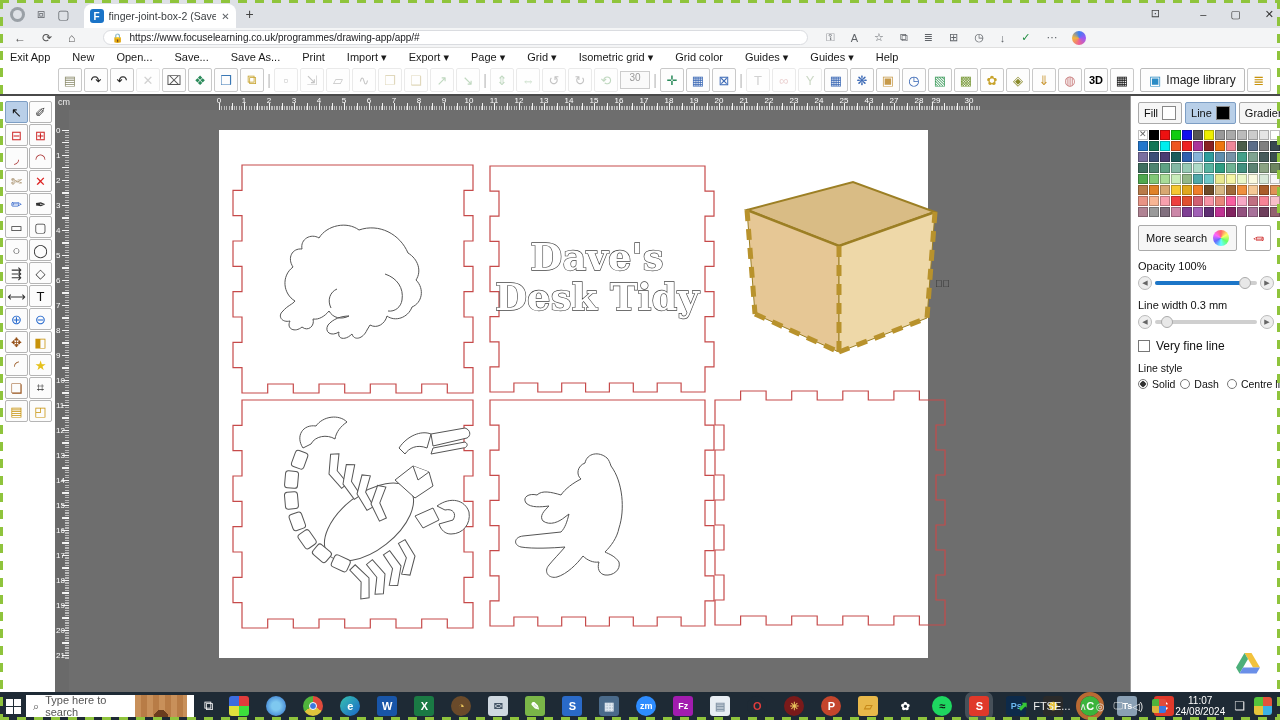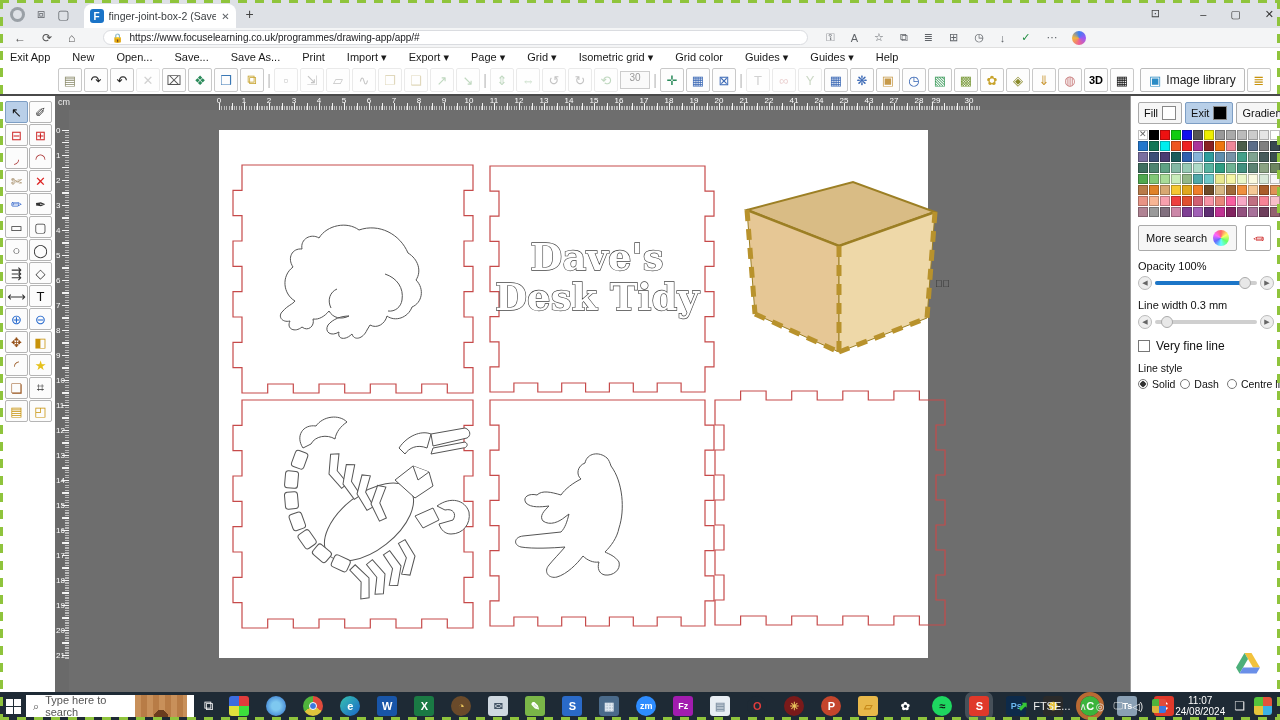--- a/index.html
+++ b/index.html
@@ -256,21 +256,21 @@
         <span style="left: 325px;">13</span>
         <span style="left: 350px;">14</span>
         <span style="left: 375px;">15</span>
         <span style="left: 400px;">16</span>
         <span style="left: 425px;">17</span>
         <span style="left: 450px;">18</span>
         <span style="left: 475px;">19</span>
         <span style="left: 500px;">20</span>
         <span style="left: 525px;">21</span>
         <span style="left: 550px;">22</span>
-        <span style="left: 575px;">41</span>
+        <span style="left: 575px;">23</span>
         <span style="left: 600px;">24</span>
         <span style="left: 625px;">25</span>
         <span style="left: 650px;">43</span>
         <span style="left: 675px;">27</span>
         <span style="left: 700px;">28</span>
         <span style="left: 717px;">29</span>
         <span style="left: 750px;">30</span>
       </div>
   </div>
   <div class="vruler">
@@ -383,21 +383,21 @@
     <span class="ptr-glyph">⊳⃞</span>
   </div>
 
   <div class="rightpanel">
     <div class="flg-row">
       <div class="flg">
         <span>Fill</span>
         <span class="swm" id="fillsw" style="background: rgb(255, 255, 255);"></span>
       </div>
       <div class="flg sel">
-        <span>Exit</span>
+        <span>Line</span>
         <span class="swm" id="linesw" style="background: rgb(0, 0, 0);"></span>
       </div>
       <div class="flg">
         <span>Gradient</span>
       </div>
     </div>
 
     <div class="pal" id="palette">
         <span class="sw none"></span>
         <span class="sw " style="background: rgb(0, 0, 0);"></span>

